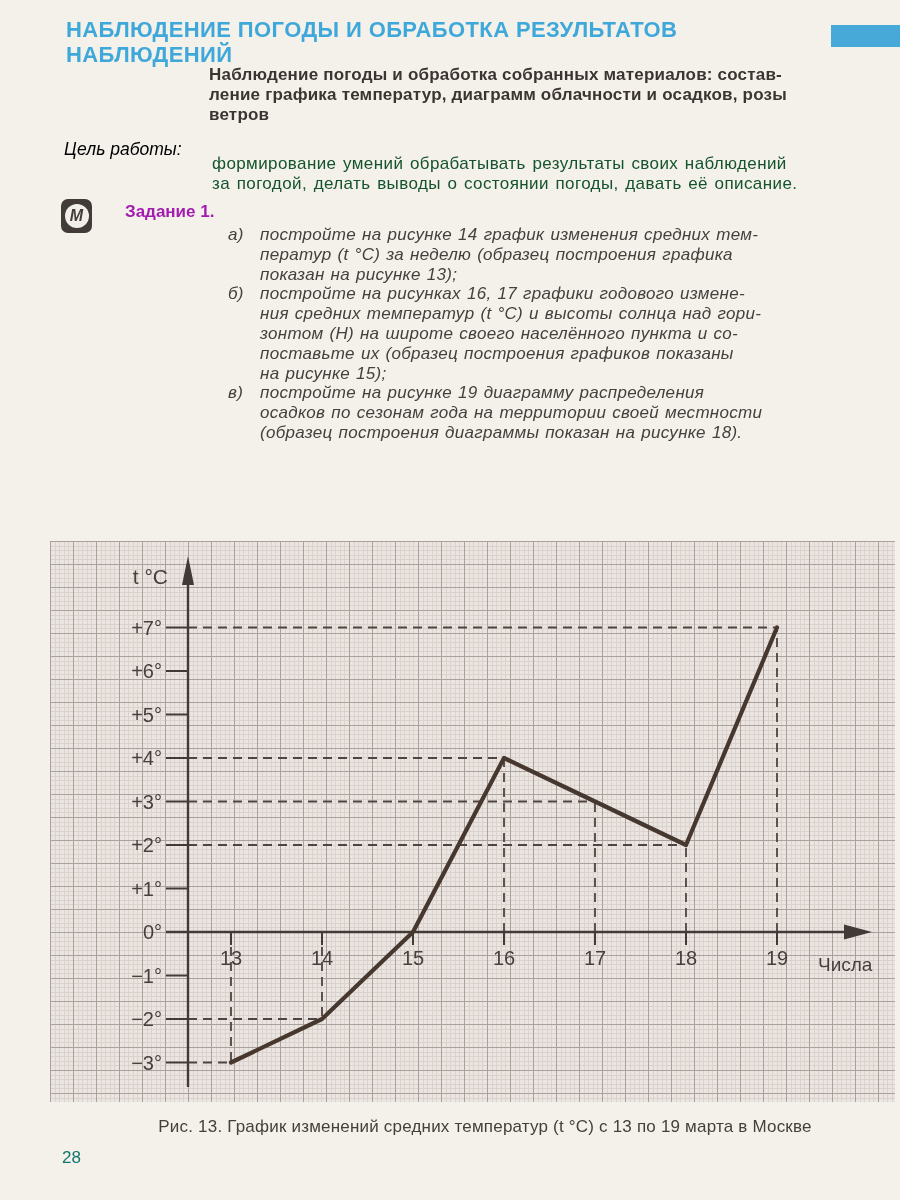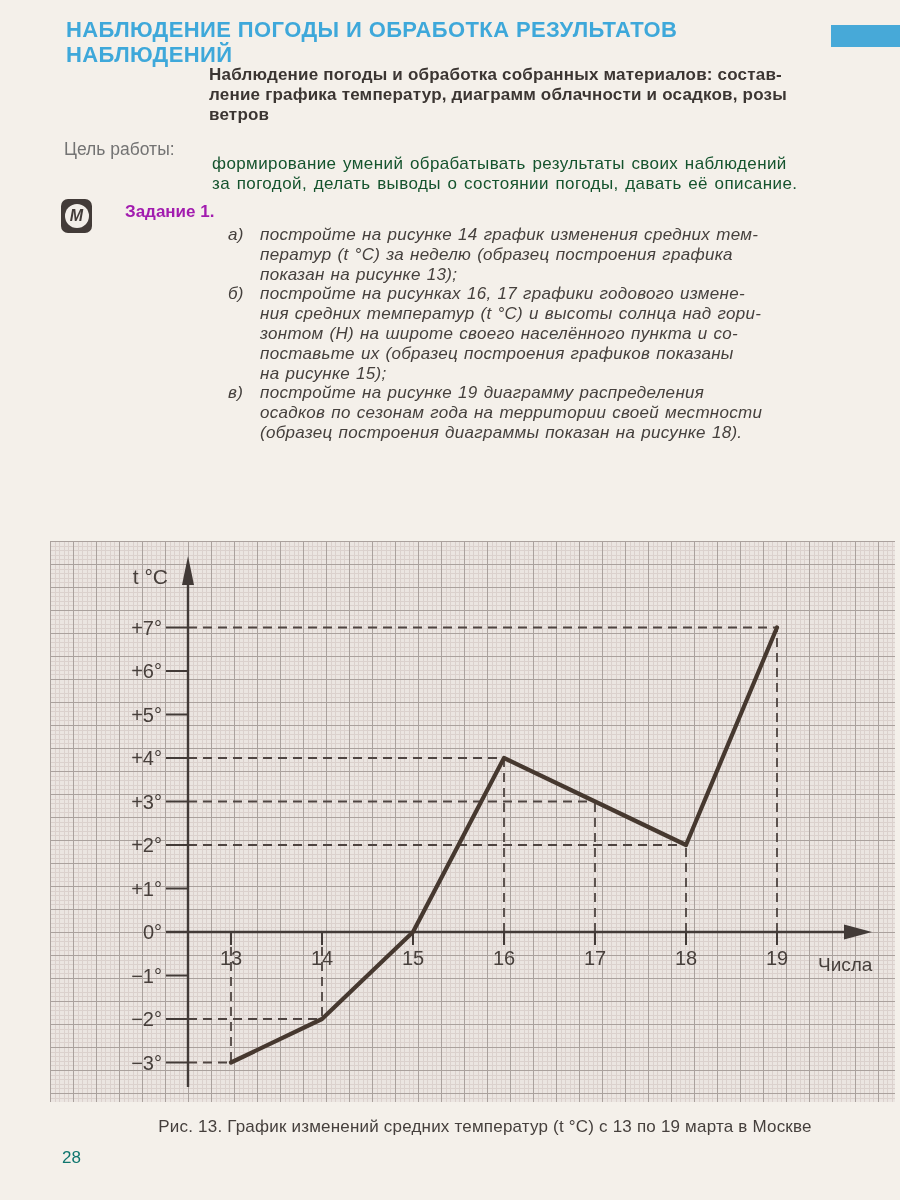--- a/index.html
+++ b/index.html
@@ -23,21 +23,21 @@
   }
   
   .intro{
     position:absolute;left:197px;top:53px;width:585px;margin:12px;
     font-weight:bold;font-size:17px;line-height:20px;letter-spacing:0.2px;
     color:#3b3532;white-space:pre-line;
   }
   
   .goal-label{
     position:absolute;left:64px;top:139px;
-    font-size:17.5px;color:#737373;
+    font-style:italic;font-size:17.5px;color:#000000;
   }
   .goal-text{
     position:absolute;left:197px;top:139px;width:590px;margin:15px;
     font-size:17px;line-height:20px;letter-spacing:0.4px;word-spacing:1.5px;
     color:#14532d;white-space:pre-line;
   }
   
   .badge{
     position:absolute;left:61px;top:199px;width:31px;height:34px;
     background:#423b38;border-radius:7px;

